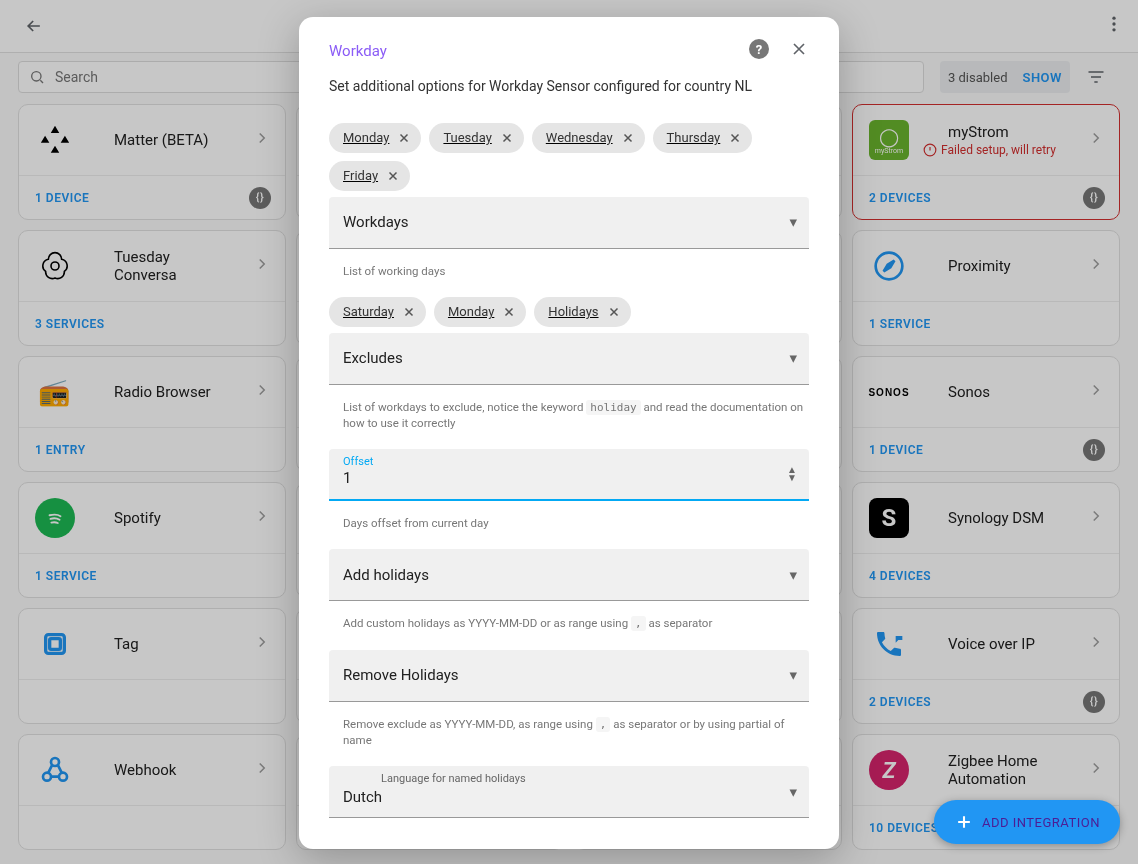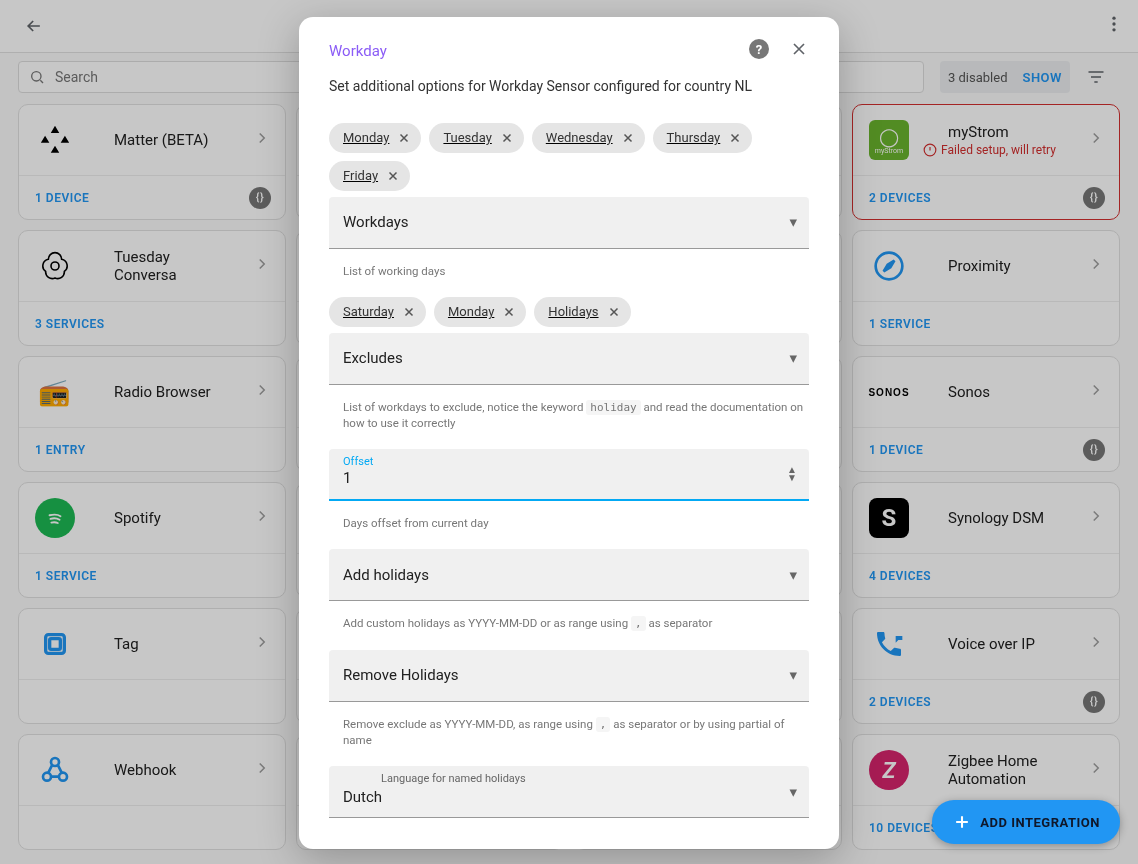--- a/index.html
+++ b/index.html
@@ -24,21 +24,21 @@
   .card { background:#fff; border:1px solid #e0e0e0; border-radius:10px; display:flex; flex-direction:column; overflow:hidden; position:relative;}
   .card.error { border:1px solid #d32f2f; }
   .card-head { flex:1; display:flex; align-items:center; padding:0 50px 0 16px; gap:14px; position:relative;}
   .card-head .arr { position:absolute; right:14px; color:#9e9e9e; }
   .card-icon { width:40px; height:40px; border-radius:6px; display:flex; align-items:center; justify-content:center; font-size:20px; flex-shrink:0;}
   .card-title { font-size:15px; color:#212121; line-height:1.2;margin-left:25px;}
   .card-sub { font-size:12px; color:#d32f2f; display:flex; align-items:center; gap:4px; margin-top:2px;}
   .card-foot { height:44px; border-top:1px solid #eee; display:flex; align-items:center; padding:0 16px; font-size:12px; font-weight:600; letter-spacing:.5px; color:#2196f3; position:relative;}
   .card-foot .svc-icon { position:absolute; right:14px; width:22px; height:22px; border-radius:50%; background:#777; color:#fff; display:flex; align-items:center; justify-content:center; font-size:11px;}
   
-  .fab { position:absolute; bottom:20px; right:18px; height:44px; padding:0 20px; background:#2196f3; color:#0f172a; border-radius:24px; display:flex; align-items:center; gap:8px; font-size:13px; font-weight:700; letter-spacing:.5px; box-shadow:0 2px 8px rgba(0,0,0,.3); z-index:10;}
+  .fab { position:absolute; bottom:20px; right:18px; height:44px; padding:0 20px; background:#2196f3; color:#4c1d95; border-radius:24px; display:flex; align-items:center; gap:8px; font-size:13px; font-weight:400; letter-spacing:.5px; box-shadow:0 2px 8px rgba(0,0,0,.3); z-index:10;}
   
   .dialog { position:absolute; top:17px; left:50%; transform:translateX(-50%); width:540px; height:832px; background:#fff; border-radius:14px; box-shadow:0 10px 40px rgba(0,0,0,.25); z-index:20; padding: 22px 0 0 0; overflow:hidden;}
   .dialog-scroll { height:100%; overflow-y:auto; padding:0 30px 30px 30px; }
   .dialog-scroll::-webkit-scrollbar { width:10px; }
   .dialog-scroll::-webkit-scrollbar-thumb { background:#ccc; border-radius:5px; }
   .dlg-header { display:flex; align-items:center; justify-content:space-between; margin-bottom:14px;}
   .dlg-title { font-size:15px; color:#8b5cf6; font-weight:400;}
   .dlg-icons { display:flex; gap:20px; color:#5f6368;}
   .dlg-icons .help { width:20px; height:20px; border-radius:50%; background:#777; color:#fff; display:flex; align-items:center; justify-content:center; font-size:13px; font-weight:bold;}
   .dlg-desc { font-size:14px; color:#333; margin-bottom:26px; line-height:1.4;}

